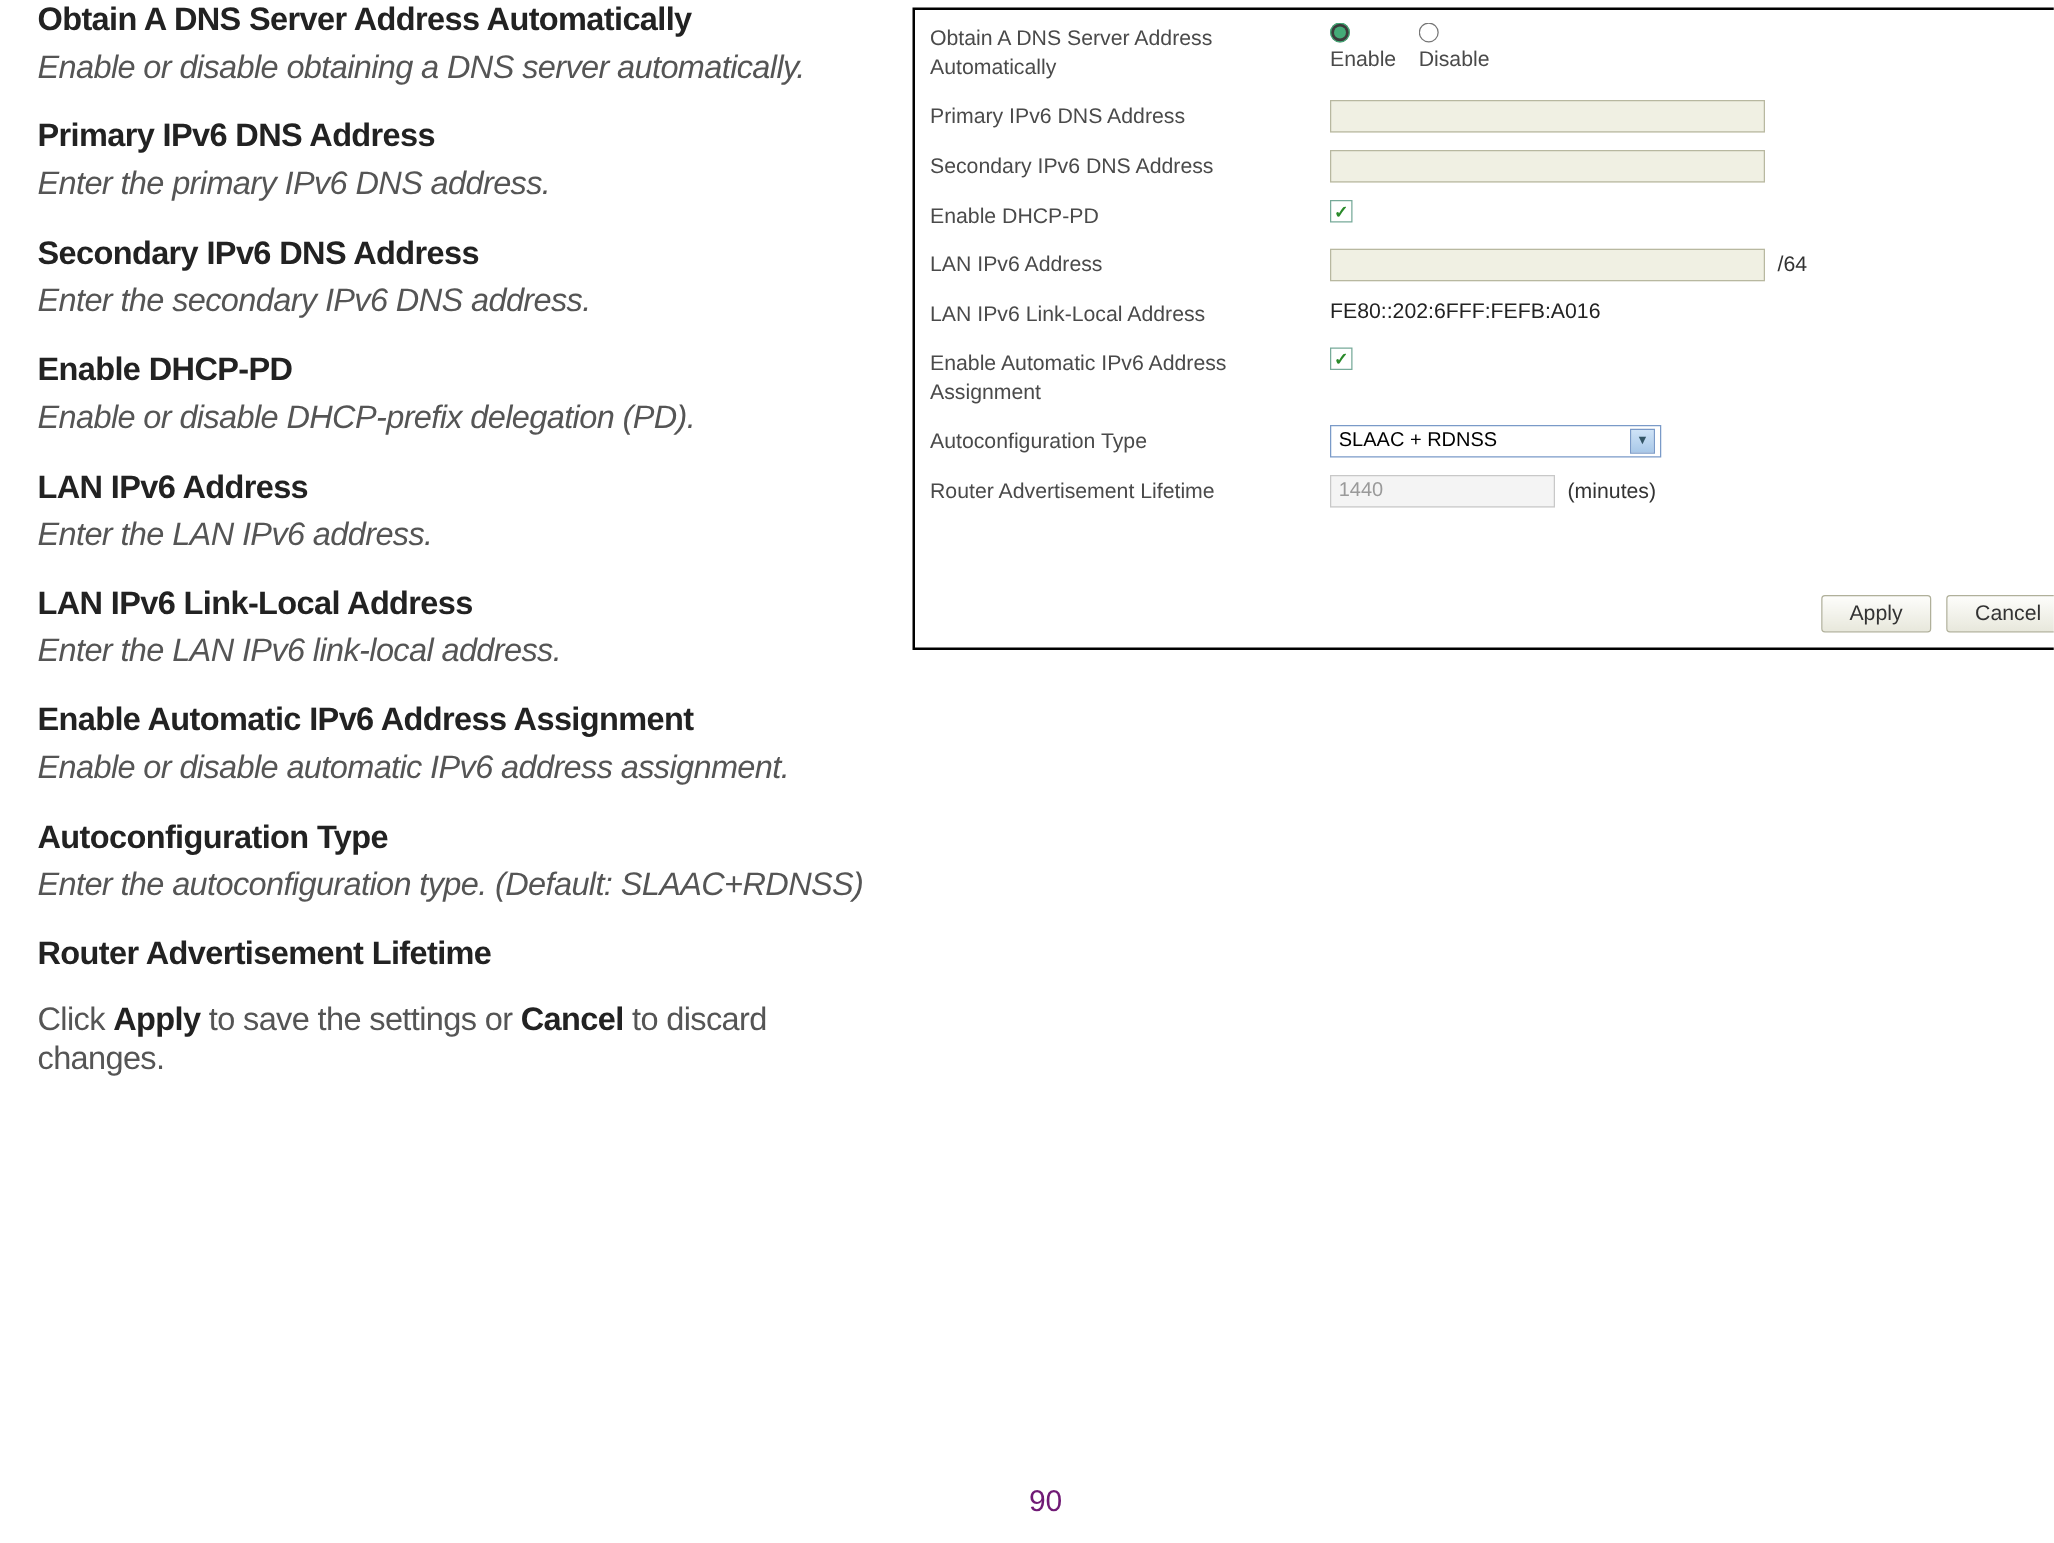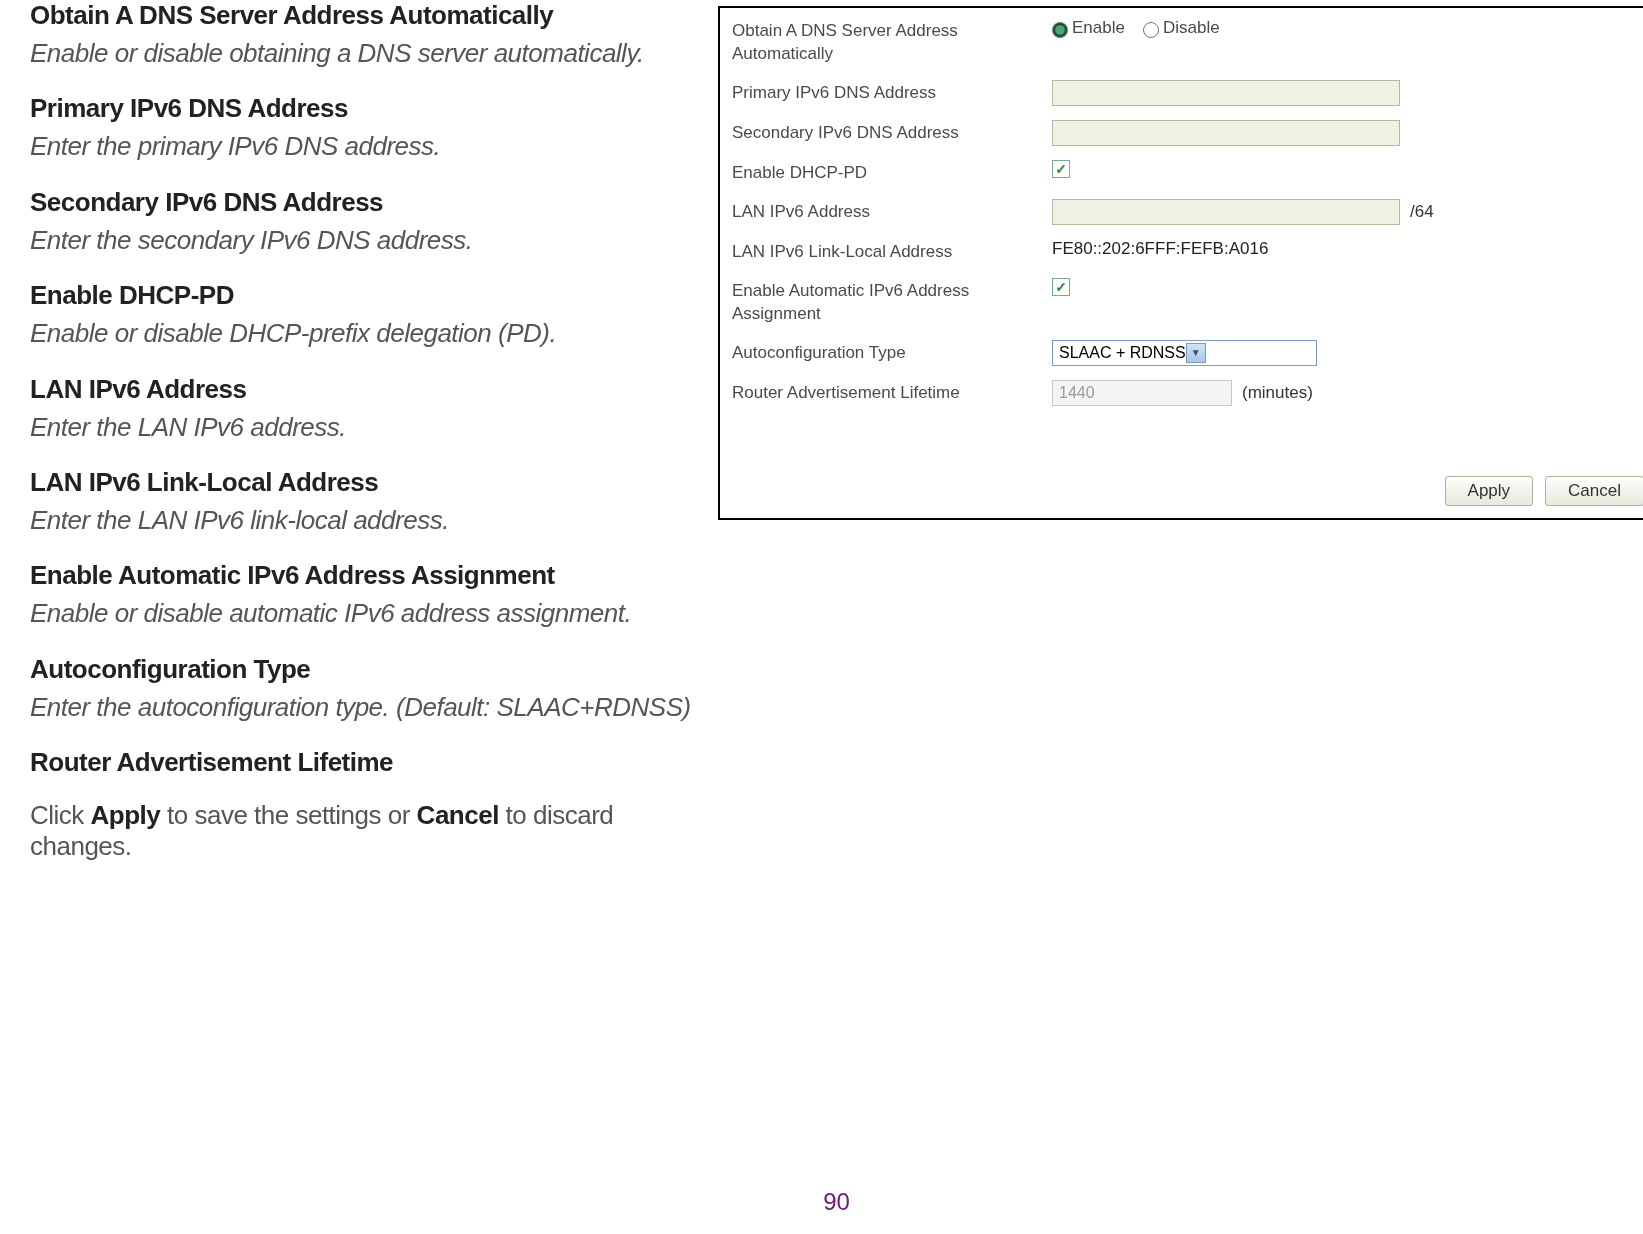--- a/index.html
+++ b/index.html
@@ -8,21 +8,21 @@
     padding: 0;
     font-family: Arial, Helvetica, sans-serif;
     background: #fff;
     width: 1643px;
     height: 1234px;
     position: relative;
   }
   .page {
     display: flex;
     padding: 0 30px;
-    gap: 8px;
+    gap: 20px;
   }
   .left-col {
     flex: 0 0 680px;
     padding-top: 0;
   }
   .doc-block { margin-bottom: 22px; }
   .doc-heading {
     font-weight: 700;
     font-size: 26px;
     color: #222;
@@ -62,21 +62,21 @@
     font-size: 17px;
     color: #4a4a4a;
   }
   .form-label {
     flex: 0 0 320px;
     padding-top: 2px;
     line-height: 1.35;
   }
   .form-control { flex: 1; display: flex; align-items: center; gap: 10px; }
   .radio-group { display: flex; gap: 18px; align-items: center; }
-  .radio-item { display: flex; align-items: flex-end; gap: 4px; }
+  .radio-item { display: flex; align-items: flex-start; gap: 4px; flex-direction: column; }
   input[type="radio"] {
     width: 16px; height: 16px; accent-color: #4a7; margin:0;
   }
   .text-input {
     background: #f0f0e3;
     border: 1px solid #b8b8a0;
     height: 26px;
     width: 348px;
     padding: 2px 6px;
     font-size: 16px;
@@ -96,20 +96,21 @@
   .select {
     background: #fff;
     border: 1px solid #7a9ac8;
     height: 26px;
     width: 265px;
     display: flex;
     align-items: center;
     padding: 0 4px 0 6px;
     font-size: 16px;
     color: #000;
+    justify-content: space-between;
   }
   .select-arrow {
     width: 20px; height: 20px;
     background: linear-gradient(#cfe3f7,#a8c8e8);
     border: 1px solid #7a9ac8;
     display:flex; align-items:center; justify-content:center;
     font-size:10px; color:#356;
   }
   .static-val { color: #222; text-align: right; }
   .suffix { color: #333; font-size: 17px; }

